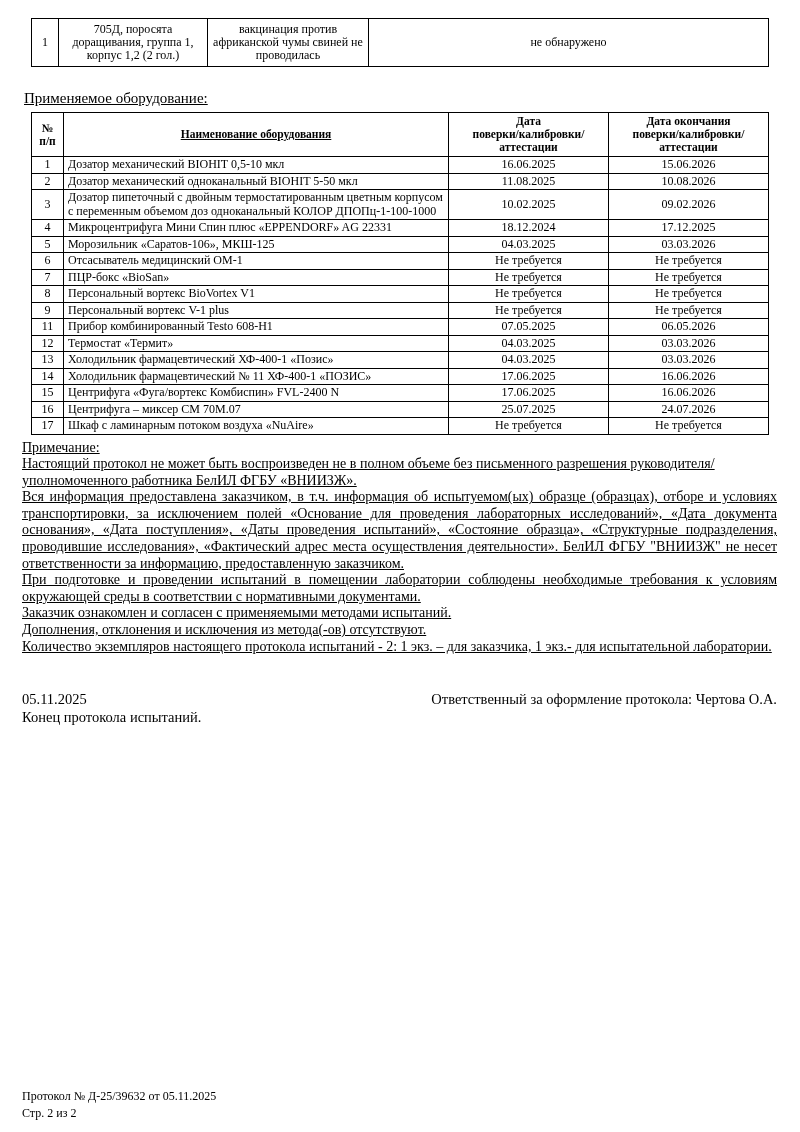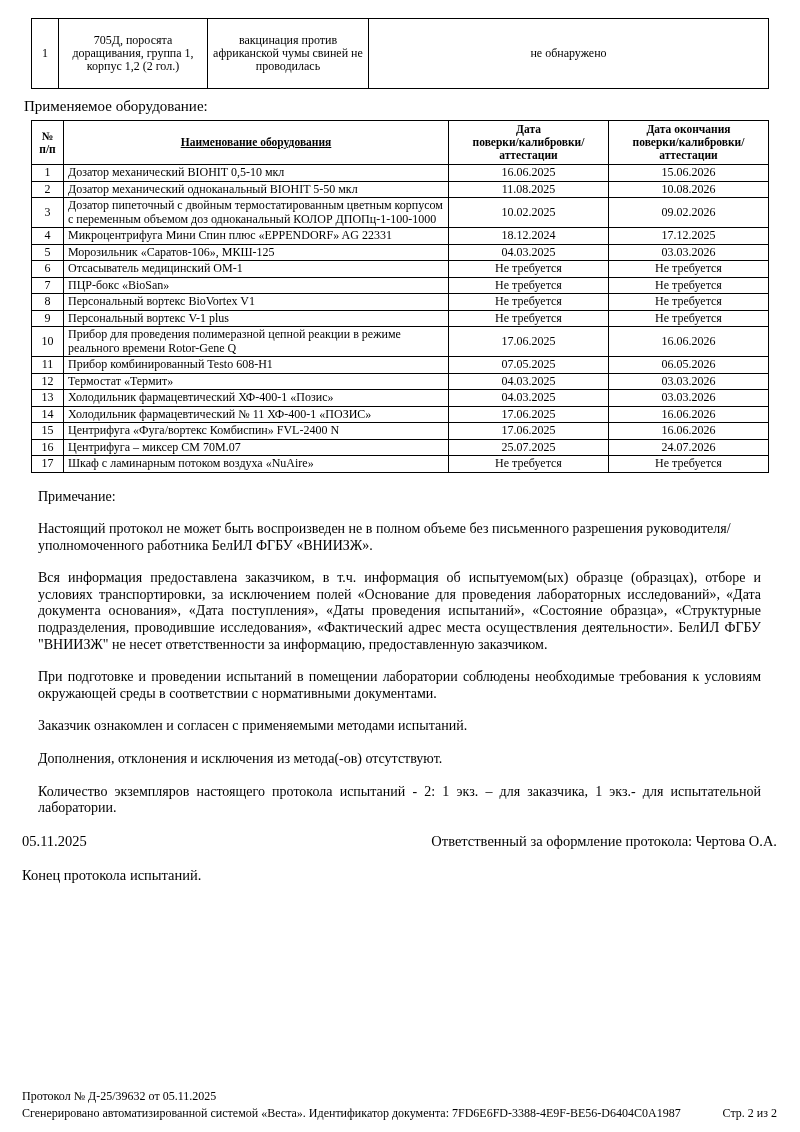--- a/index.html
+++ b/index.html
@@ -10,53 +10,53 @@
     font-family: "Liberation Serif", serif;
     position: relative; overflow: hidden;
   }
   .page { padding: 18px 23px 0 22px; }
 
   table { border-collapse: collapse; table-layout: fixed; width: 738px; margin-left: 9px; }
   td, th { border: 1px solid #000; }
 
   
   .sample-table { font-size: 12px; }
-  .sample-table td { padding: 15px 4px; text-align: center; vertical-align: middle; line-height: 13px; }
+  .sample-table td { padding: 4px 4px; text-align: center; vertical-align: middle; line-height: 13px; }
   .sample-table .c-num { width: 27px; }
   .sample-table .c-sample { width: 149px; }
   .sample-table .c-vacc { width: 161px; }
 
-  .section-title { font-size: 15px; margin: 9px 0 5px 2px; }
+  .section-title { font-size: 15px; margin: 23px 0 5px 2px; text-decoration: underline; }
 
   
   .equip-table { font-size: 12px; }
   .equip-table th {
     font-size: 11.5px; font-weight: bold; text-align: center;
     padding: 2px 2px; line-height: 13px; white-space: pre-line; vertical-align: middle;
   }
   .equip-table td { padding: 1px 4px; line-height: 13.5px; height: 16px; vertical-align: middle; }
   .equip-table td.num { text-align: center; padding: 1px 1px; }
   .equip-table td.name { text-align: left; }
   .equip-table td.date { text-align: center; }
   .equip-table .c-num { width: 32px; }
   .equip-table .c-name { width: 385px; text-decoration: underline; }
   .equip-table .c-date { width: 160px; }
 
   
   .notes { margin-top: 5px; font-size: 14px; line-height: 16.6px; }
   .notes-title { margin: 0; }
-  .notes p { margin: 16px; }
+  .notes p { margin: 0; text-decoration: underline; }
   .notes p.justify { text-align: justify; }
 
   
   .sig-row {
     display: flex; justify-content: space-between;
-    font-size: 14.5px; line-height: 17px;
-  }
-  .end-line { font-size: 14.5px; line-height: 17px; margin-top: 17px; }
+    margin-top: 36px; font-size: 14.5px; line-height: 17px;
+  }
+  .end-line { font-size: 14.5px; line-height: 17px; margin-top: 1px; }
 
   
   .footer {
     position: absolute; left: 22px; right: 23px; top: 1088px;
     font-size: 12px; line-height: 17px;
   }
   .footer-line2 { display: flex; justify-content: space-between; }
 </style>
 </head>
 <body>
@@ -137,26 +137,20 @@
           <td class="date">Не требуется</td>
           <td class="date">Не требуется</td>
         </tr>
         <tr>
           <td class="num">9</td>
           <td class="name">Персональный вортекс V-1 plus</td>
           <td class="date">Не требуется</td>
           <td class="date">Не требуется</td>
         </tr>
         <tr>
-          <td class="num">10</td>
-          <td class="name">Прибор для проведения полимеразной цепной реакции в режиме реального времени Rotor-Gene Q</td>
-          <td class="date">17.06.2025</td>
-          <td class="date">16.06.2026</td>
-        </tr>
-        <tr>
           <td class="num">11</td>
           <td class="name">Прибор комбинированный Testo 608-H1</td>
           <td class="date">07.05.2025</td>
           <td class="date">06.05.2026</td>
         </tr>
         <tr>
           <td class="num">12</td>
           <td class="name">Термостат «Термит»</td>
           <td class="date">04.03.2025</td>
           <td class="date">03.03.2026</td>
@@ -210,16 +204,15 @@
     <span>05.11.2025</span>
     <span>Ответственный за оформление протокола: Чертова О.А.</span>
   </div>
   <div class="end-line">Конец протокола испытаний.</div>
 
 </div>
 
 <div class="footer">
   <div>Протокол № Д-25/39632 от 05.11.2025</div>
   <div class="footer-line2">
-    <span>Сгенерировано автоматизированной системой «Веста». Идентификатор документа: 7FD6E6FD-3388-4E9F-BE56-D6404C0A1987</span>
     <span>Стр. 2 из 2</span>
   </div>
 </div>
 
 </body></html>

